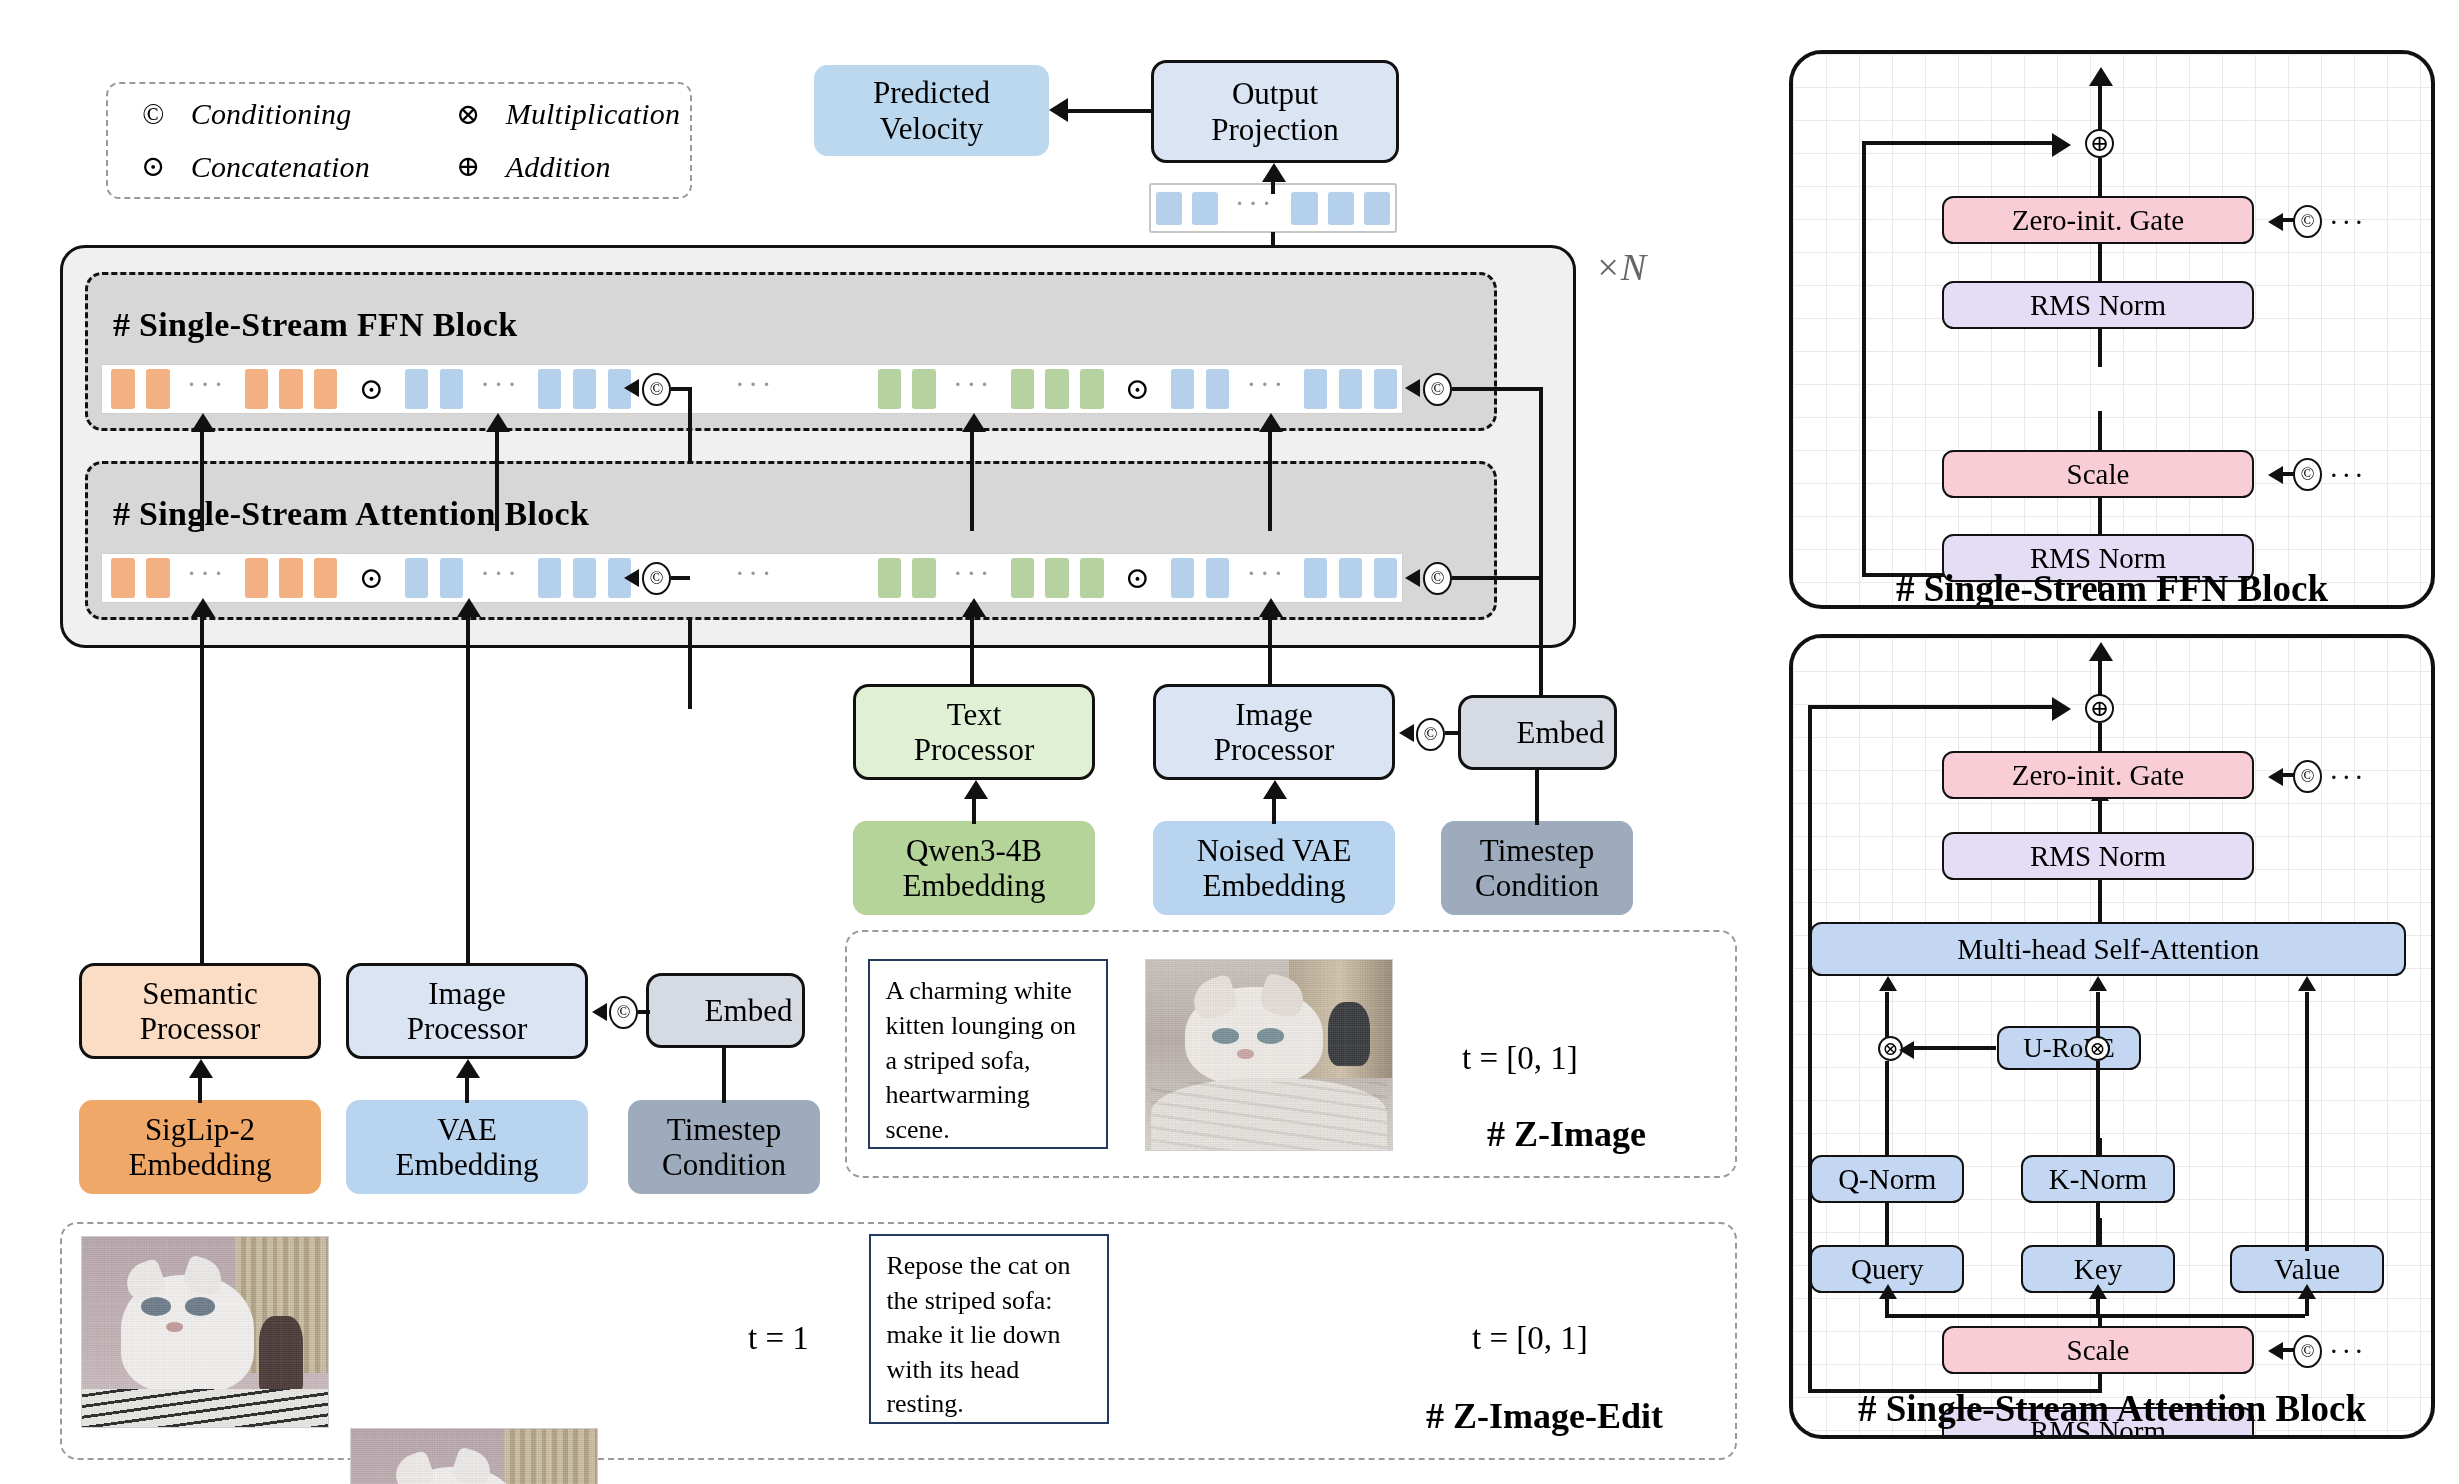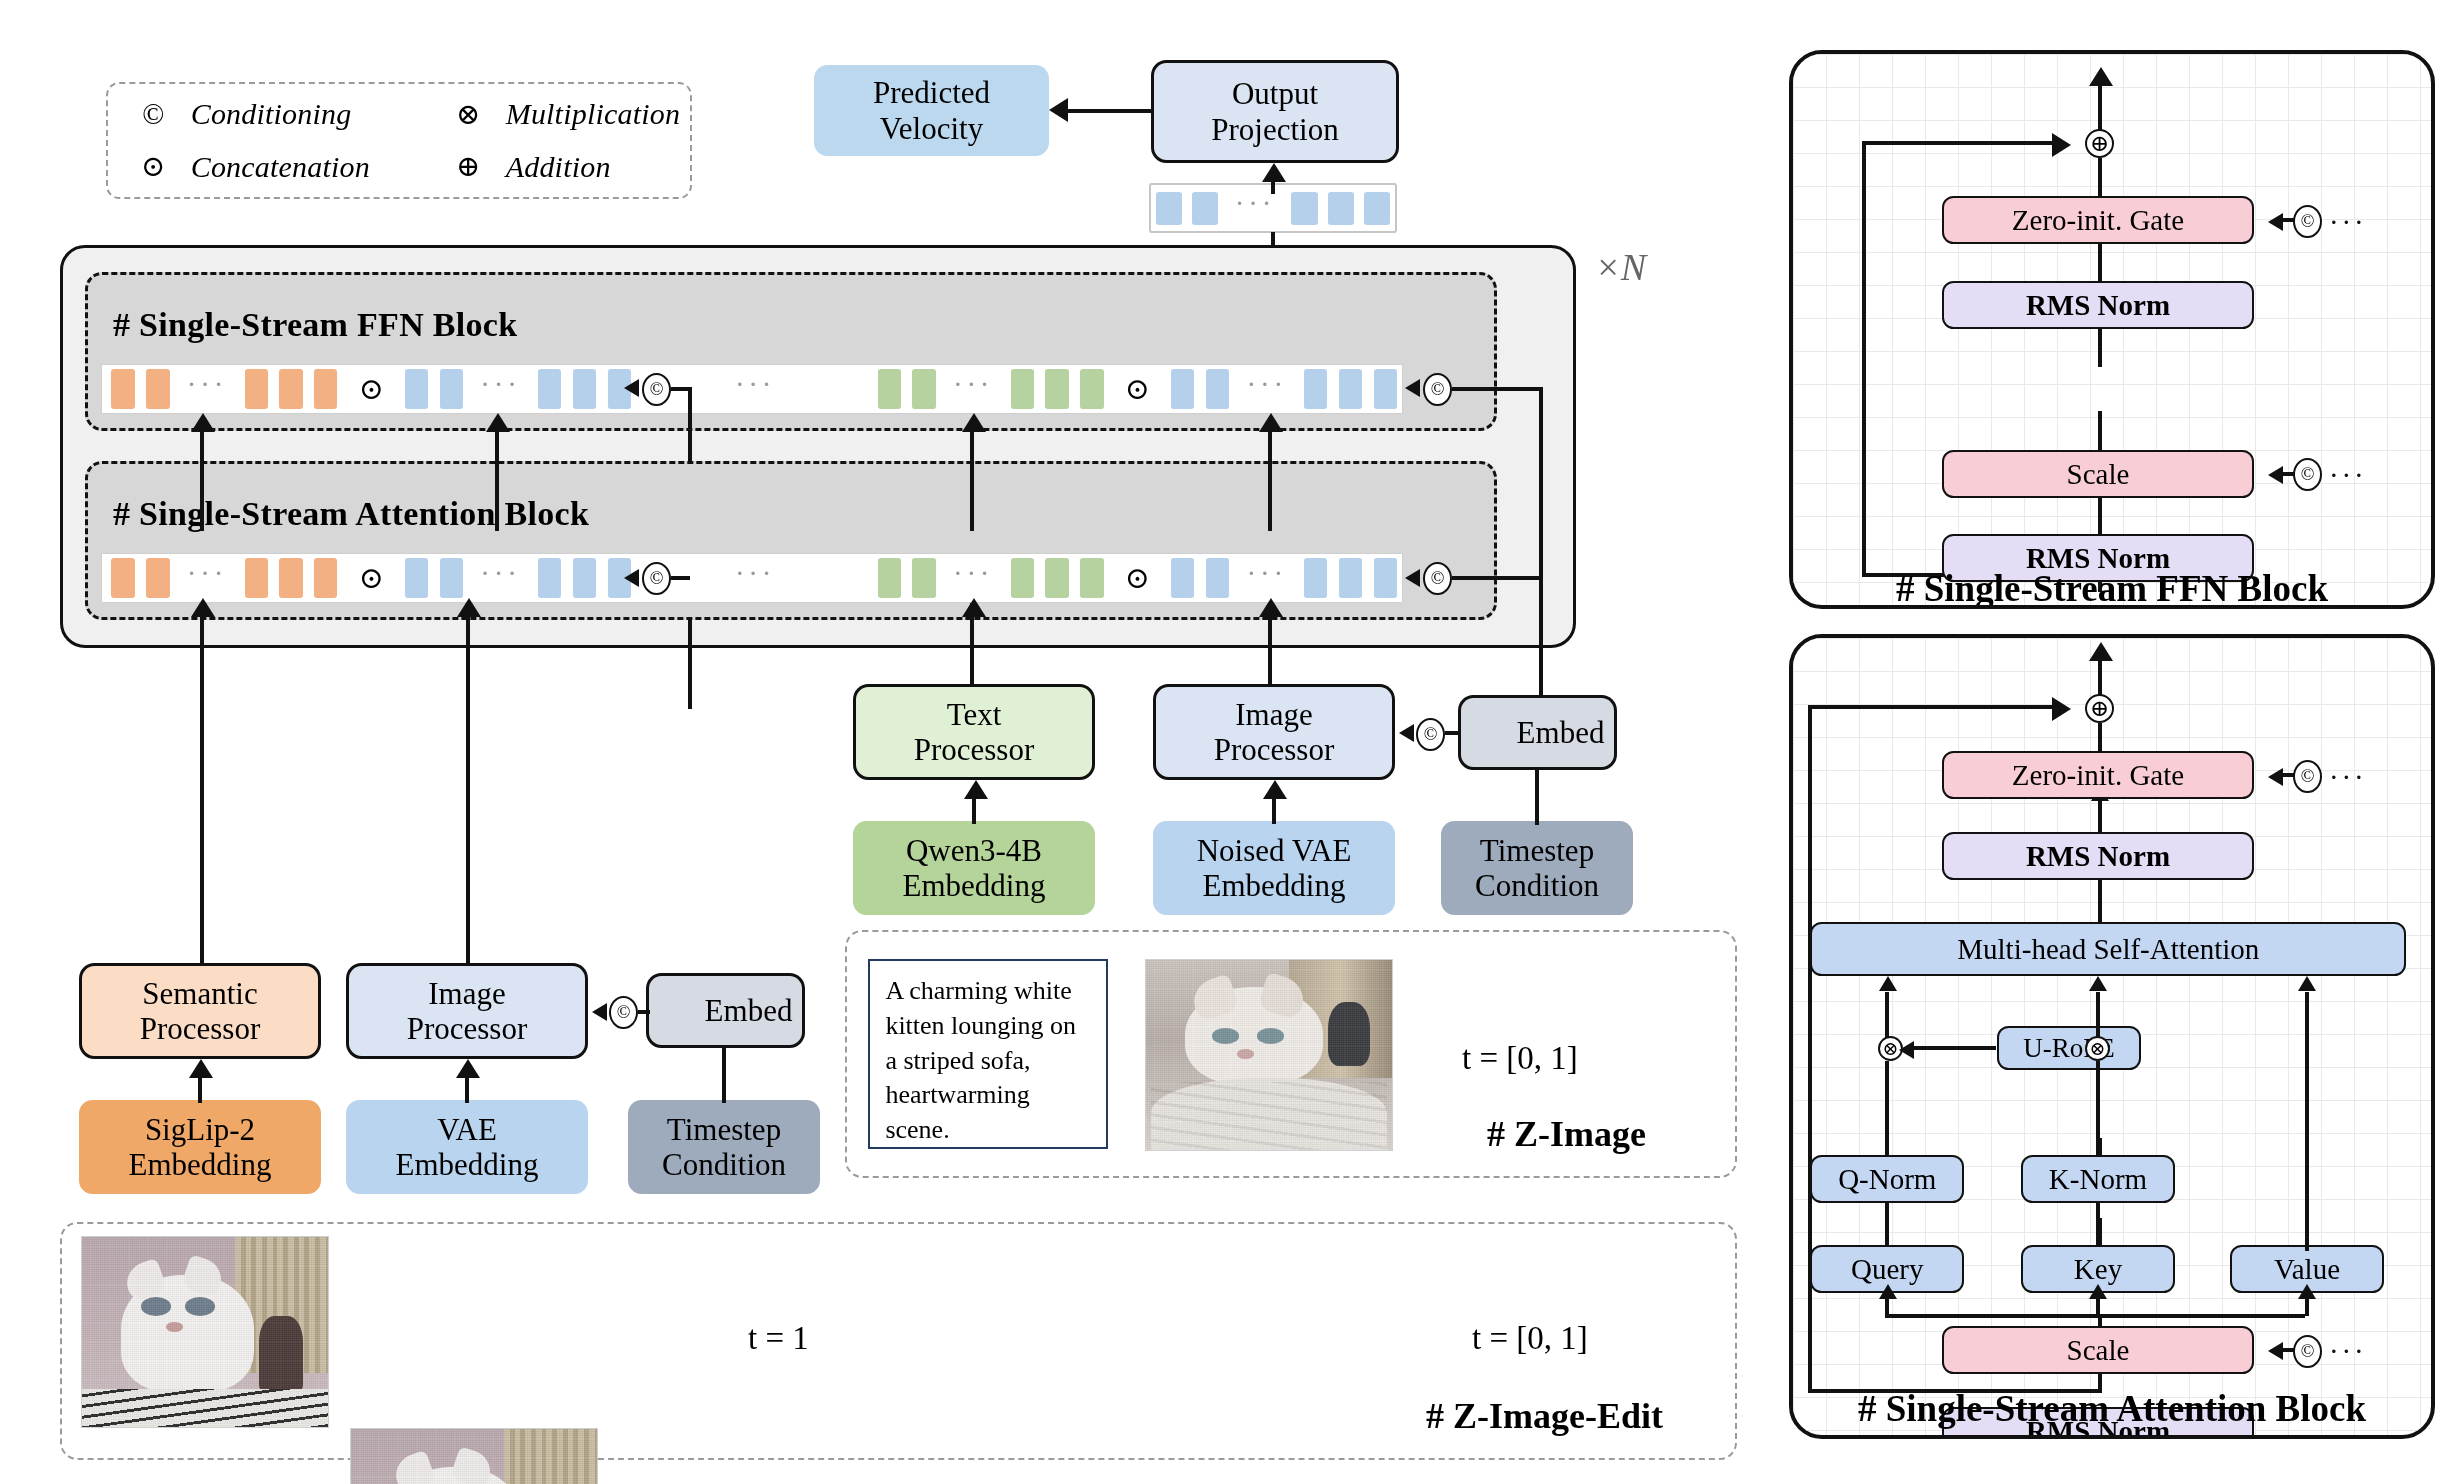--- a/index.html
+++ b/index.html
@@ -31,21 +31,21 @@
   .c-blue-lt{background:#bcd8ef;}
   .c-blue-pale{background:#dbe4f3;}
   .c-blue-mid{background:#b9d4ee;}
   .c-green-pale{background:#dff0d4;}
   .c-green-mid{background:#b4d49a;}
   .c-orange-pale{background:#fbdcc4;}
   .c-orange-mid{background:#f0a868;font-family:Liberation Serif, serif;}
   .c-grey-pale{background:#d6dae3;padding-left:46px;}
   .c-grey-mid{background:#9dabbd;}
   .c-pink{background:#f9cdd6;}
-  .c-purple{background:#e5ddf6;font-weight:bold;}
+  .c-purple{background:#e5ddf6;}
   .c-cream{background:#fdeacb;}
   .c-attn-blue{background:#c3d6f2;}
 
   
   #nblock{left:60px;top:245px;width:1516px;height:403px;
           border:3.8px solid #111;border-radius:25px;background:#f0f0f0;}
   .subblock{border:3.8px dashed #111;border-radius:17.3px;background:#d7d7d7;}
   .subtitle{font-weight:bold;font-size:34px;letter-spacing:0.3px;}
 
   
@@ -389,20 +389,23 @@
 
       <div style="position:absolute;left:16%;top:20%;width:54%;height:62%;background:#f2f0ee;border-radius:46% 46% 34% 34%;"></div>
       <div style="position:absolute;left:18%;top:14%;width:15%;height:18%;background:#eeeae8;border-radius:60% 20% 35% 35%;transform:rotate(-20deg);"></div>
       <div style="position:absolute;left:42%;top:12%;width:15%;height:18%;background:#eceae8;border-radius:20% 60% 35% 35%;transform:rotate(18deg);"></div>
 
       <div class="grain"></div>
     </div>
 
     <div class="abs ttag" style="left:686px;top:96px;">t = 1</div>
 
+    <div class="abs prompt" style="left:807px;top:9.6px;width:240px;height:190px;">
+      <span>Repose the cat on the striped sofa: make it lie down with its head resting.</span>
+    </div>
 
     <div class="abs ttag" style="left:1410px;top:96px;">t = [0, 1]</div>
     <div class="abs panel-tag" style="left:1364px;top:171px;"># Z-Image-Edit</div>
   </div>
 
   <div class="abs detail" style="left:1789px;top:50px;width:646px;height:559px;">
     <div class="gridbg"></div>
 
     <div class="abs ln vln" style="left:305px;top:29px;height:53px;"></div>
     <div class="abs arrow-up" style="left:296px;top:13.4px;"></div>

